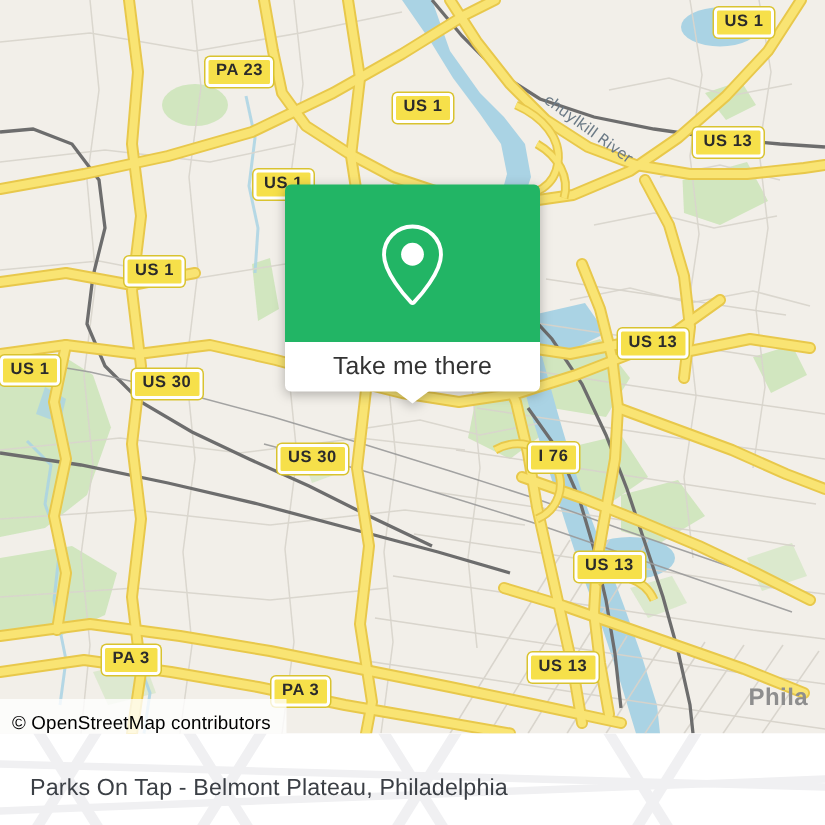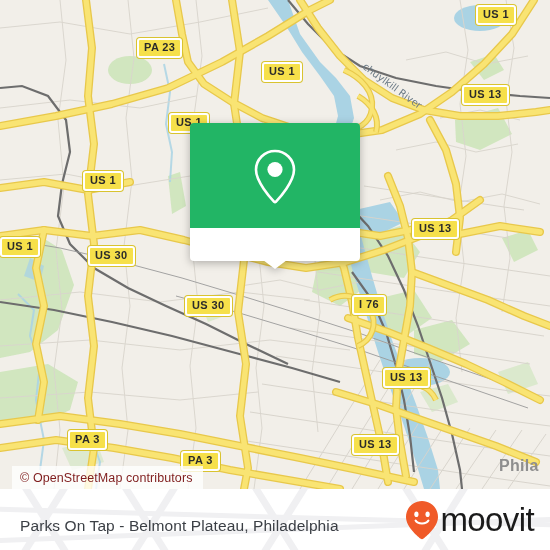--- a/index.html
+++ b/index.html
@@ -25,29 +25,29 @@
     width: 550px;
     height: 489px;
     overflow: hidden;
     background: #f2efe9;
   }
   .map-svg { position: absolute; left:0; top:0; width:550px; height:489px; display:block; }
 
   
   .attribution {
     position: absolute;
-    left: 12px;
+    left: 0;
     top: 466px;
     height: 23px;
     background: rgba(255,255,255,0.78);
     display: flex;
-    align-items: center;
+    align-items: flex-end;
     padding: 0 10px 0 8px;
     font-size: 12.5px;
-    color: #7f1d1d;
+    color: #000000;
     letter-spacing: 0.1px;
     white-space: nowrap;
   }
 
   
   .city-label {
     position: absolute;
     left: 499px;
     top: 457px;
     font-size: 16px;
@@ -348,20 +348,21 @@
     <div class="popup">
       <div class="popup-green">
         <svg width="46" height="56" viewBox="0 0 46 56">
           <path d="M23 3 C12.5 3 4 11.4 4 21.8 C4 33.6 18.2 49.6 22.2 53.8
                    C22.6 54.2 23.4 54.2 23.8 53.8 C27.8 49.6 42 33.6 42 21.8
                    C42 11.4 33.5 3 23 3 Z" fill="none" stroke="#ffffff" stroke-width="2.6" stroke-linejoin="round"></path>
           <circle cx="23" cy="21.5" r="7.6" fill="#ffffff"></circle>
         </svg>
       </div>
       <div class="popup-white">
+        <span class="popup-label">Take me there</span>
         <span class="popup-tail"></span>
       </div>
     </div>
 
   </div>
 
   <div class="footer">
 
     <svg class="footer-watermark" viewBox="0 0 550 61">
       <g stroke="#f0f0f2" stroke-width="7" fill="none">
@@ -374,27 +375,16 @@
         <path d="M400,-10 L450,70"></path>
         <path d="M470,-10 L420,70"></path>
         <path d="M-10,20 L560,36" stroke-width="5"></path>
         <path d="M-10,52 L560,30" stroke-width="5"></path>
       </g>
     </svg>
 
     <div class="footer-inner">
       <div class="footer-title">Parks On Tap - Belmont Plateau, Philadelphia</div>
 
-      <div class="brand">
-        <svg width="34" height="40" viewBox="0 0 34 40">
-          <path d="M17 1 C8.2 1 1 8.1 1 16.9 C1 27 13.6 37.1 15.9 38.8
-                   C16.5 39.3 17.5 39.3 18.1 38.8 C20.4 37.1 33 27 33 16.9
-                   C33 8.1 25.8 1 17 1 Z" fill="#f05a28"></path>
-          <ellipse cx="11.4" cy="14.2" rx="2.1" ry="2.8" fill="#ffffff"></ellipse>
-          <ellipse cx="22.6" cy="14.2" rx="2.1" ry="2.8" fill="#ffffff"></ellipse>
-          <path d="M10.6 20.6 C12.6 24.4 21.4 24.4 23.4 20.6" fill="none" stroke="#ffffff" stroke-width="2.1" stroke-linecap="round"></path>
-        </svg>
-        <span class="brand-wordmark">moovit</span>
-      </div>
     </div>
   </div>
 
 </div>
 
 </body></html>

